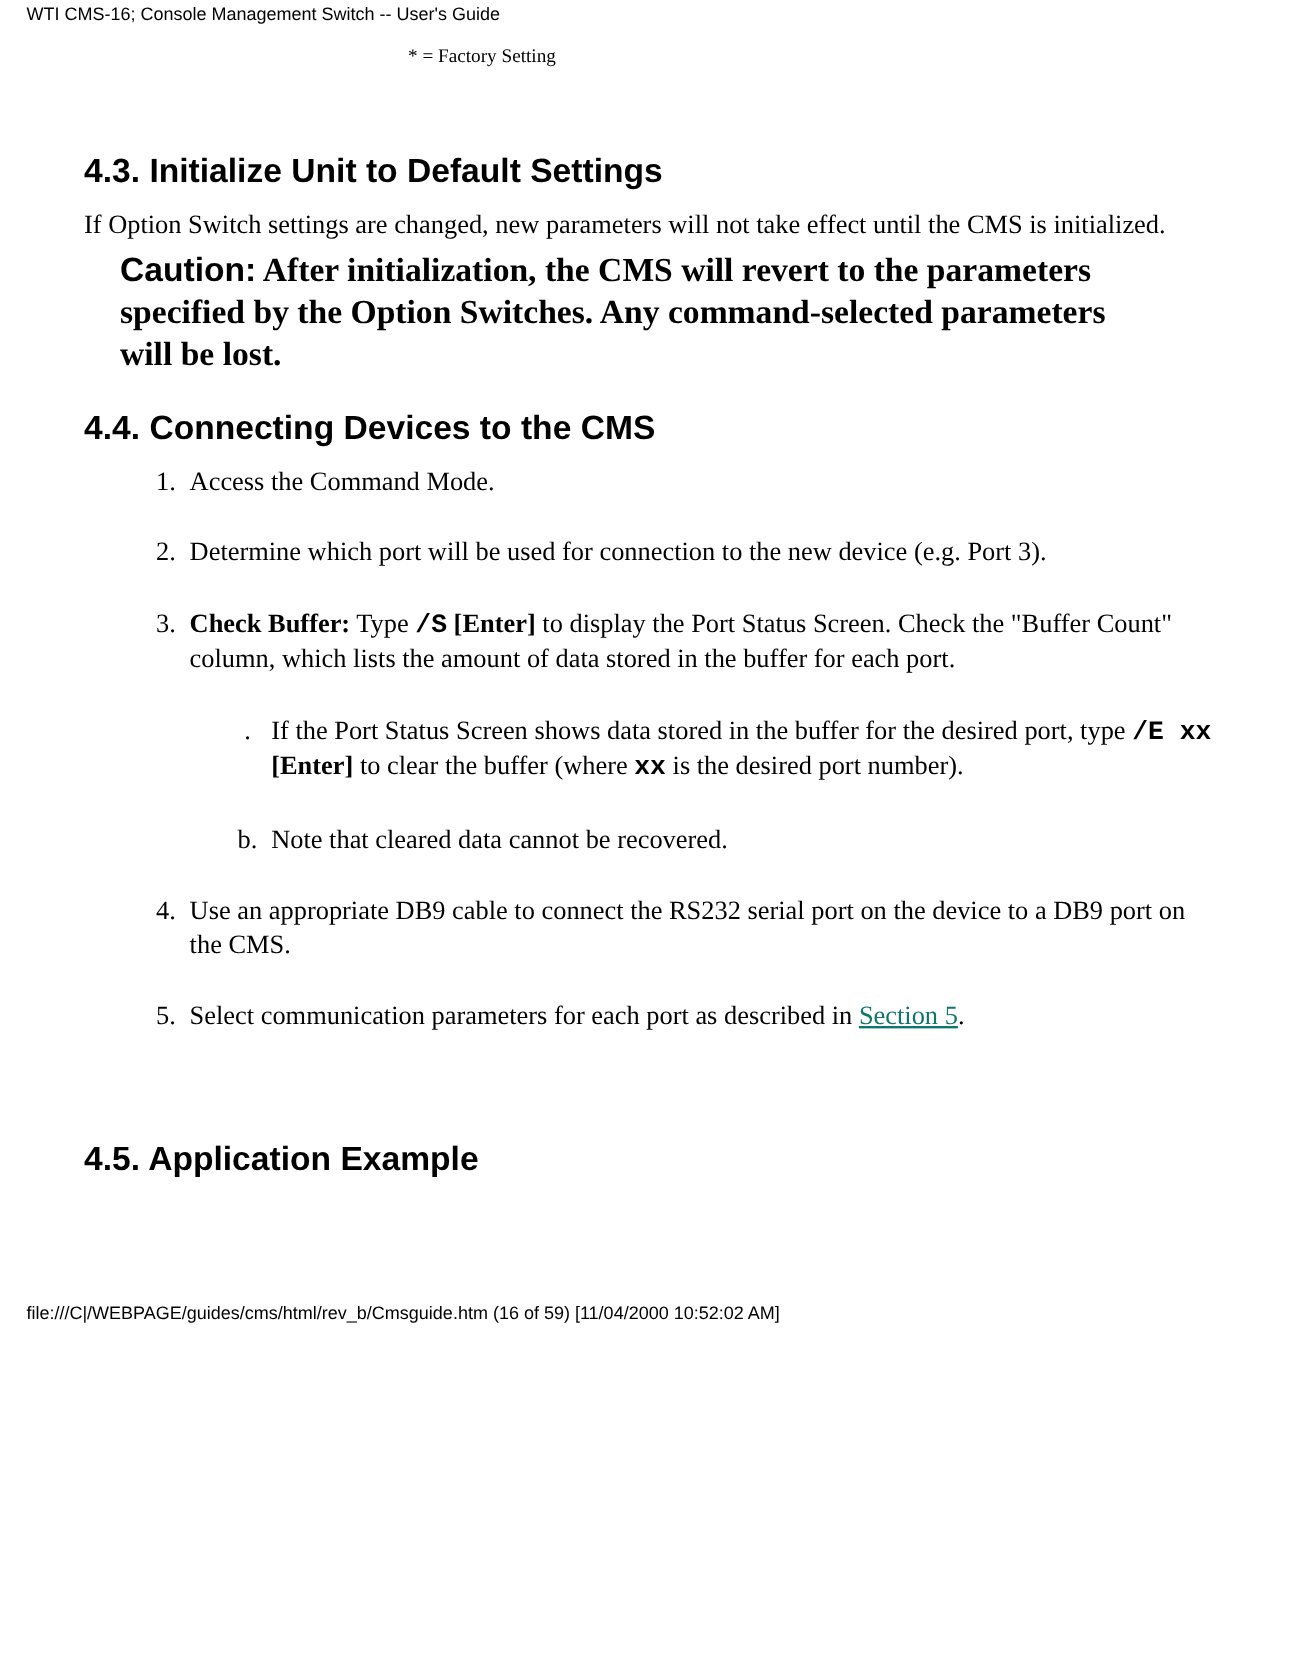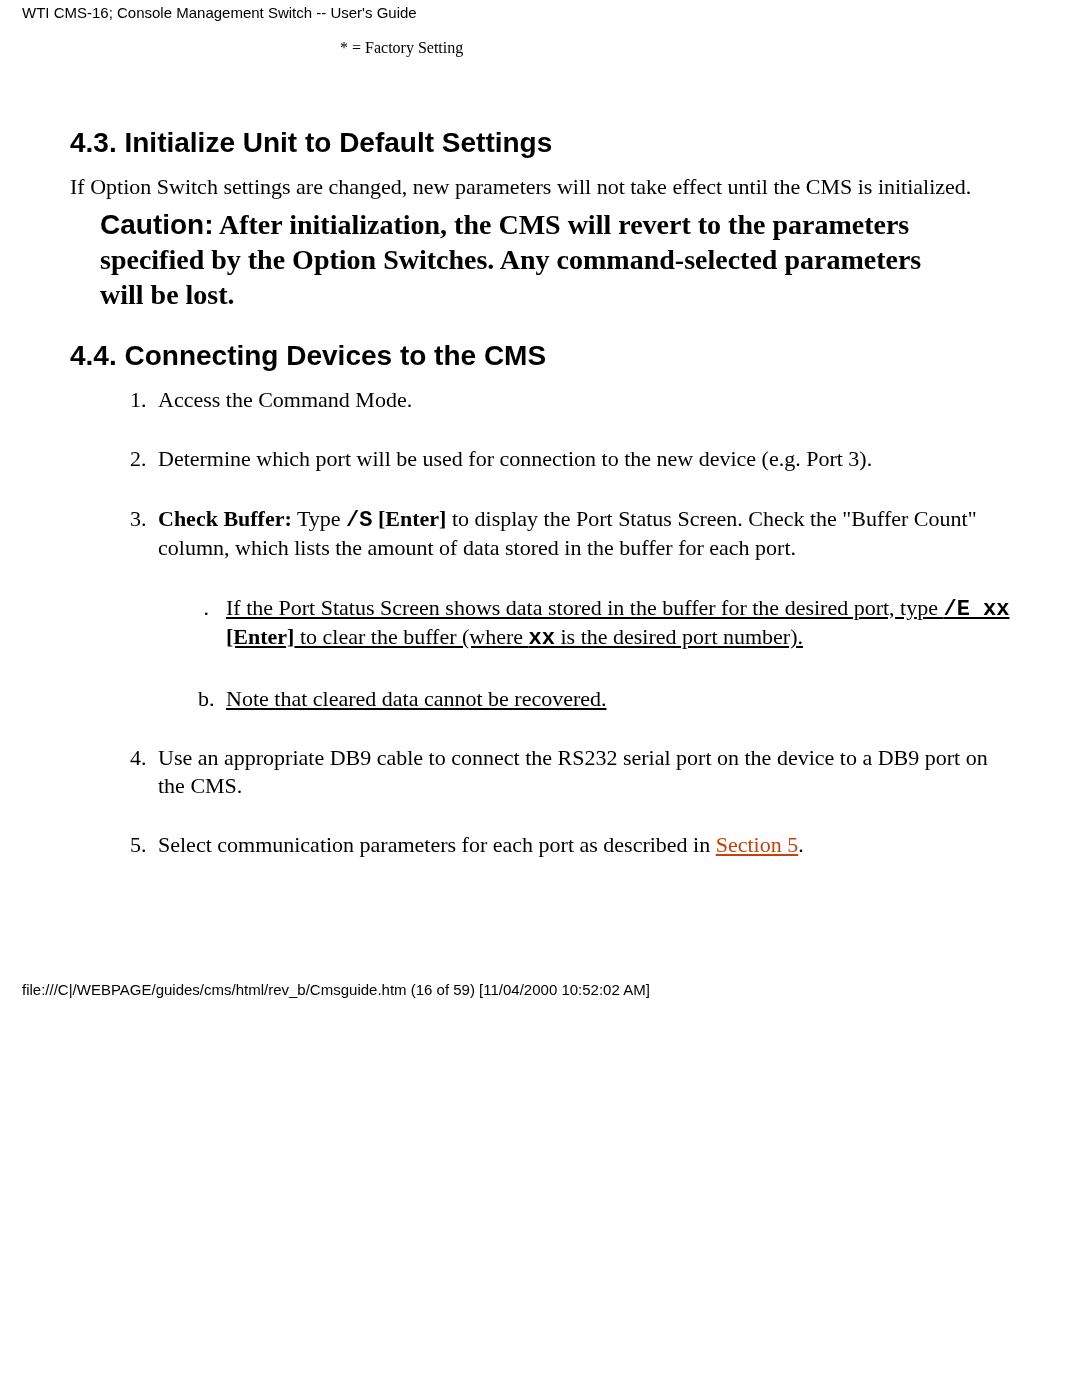--- a/index.html
+++ b/index.html
@@ -68,34 +68,33 @@
       margin-bottom: 32px;
     }
     ol.sub {
       list-style: lower-alpha;
       margin: 32px 0 0 0;
       padding-left: 62px;
     }
     ol.sub > li {
       padding-left: 6px;
       margin-bottom: 32px;
-      text-decoration: underline;
     }
     ol.sub > li.unmarked::marker {
       content: ".  ";
     }
     .mono {
       font-family: "Courier New", Courier, monospace;
       font-weight: bold;
     }
     strong {
       font-weight: bold;
     }
     a.link {
-      color: #c2410c;
+      color: #0f766e;
       text-decoration: underline;
     }
     .footer {
       font-family: Arial, Helvetica, sans-serif;
       font-size: 15px;
       padding: 90px 10px 10px 22px;
     }
   </style>
 </head>
 <body>
@@ -130,16 +129,17 @@
       </ol>
     </li>
     <li>
       <span>Use an appropriate DB9 cable to connect the RS232 serial port on the device to a DB9 port on the CMS.</span>
     </li>
     <li>
       <span>Select communication parameters for each port as described in </span><a href="#" class="link">Section 5</a><span>.</span>
     </li>
   </ol>
 
+  <h2 class="sec45">4.5.   Application Example</h2>
 
 </div>
 
 <div class="footer">file:///C|/WEBPAGE/guides/cms/html/rev_b/Cmsguide.htm (16 of 59) [11/04/2000 10:52:02 AM]</div>
 
 </body></html>

